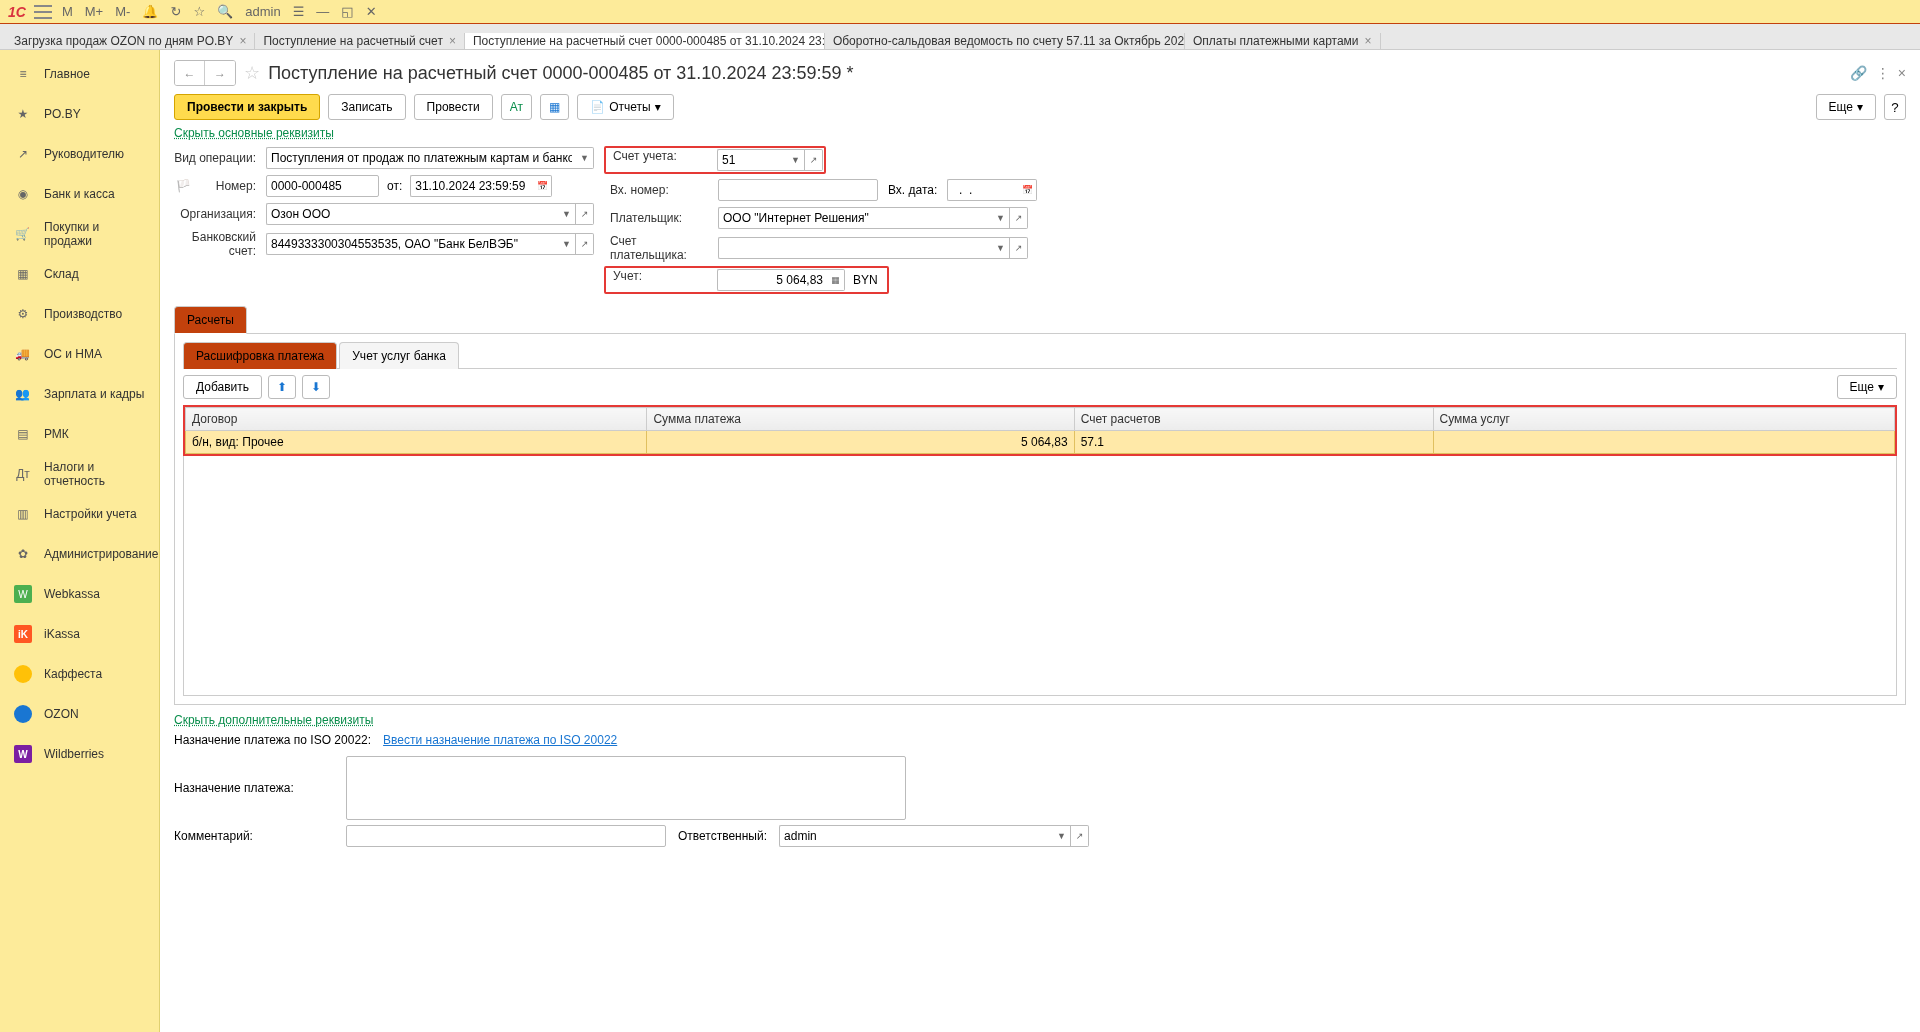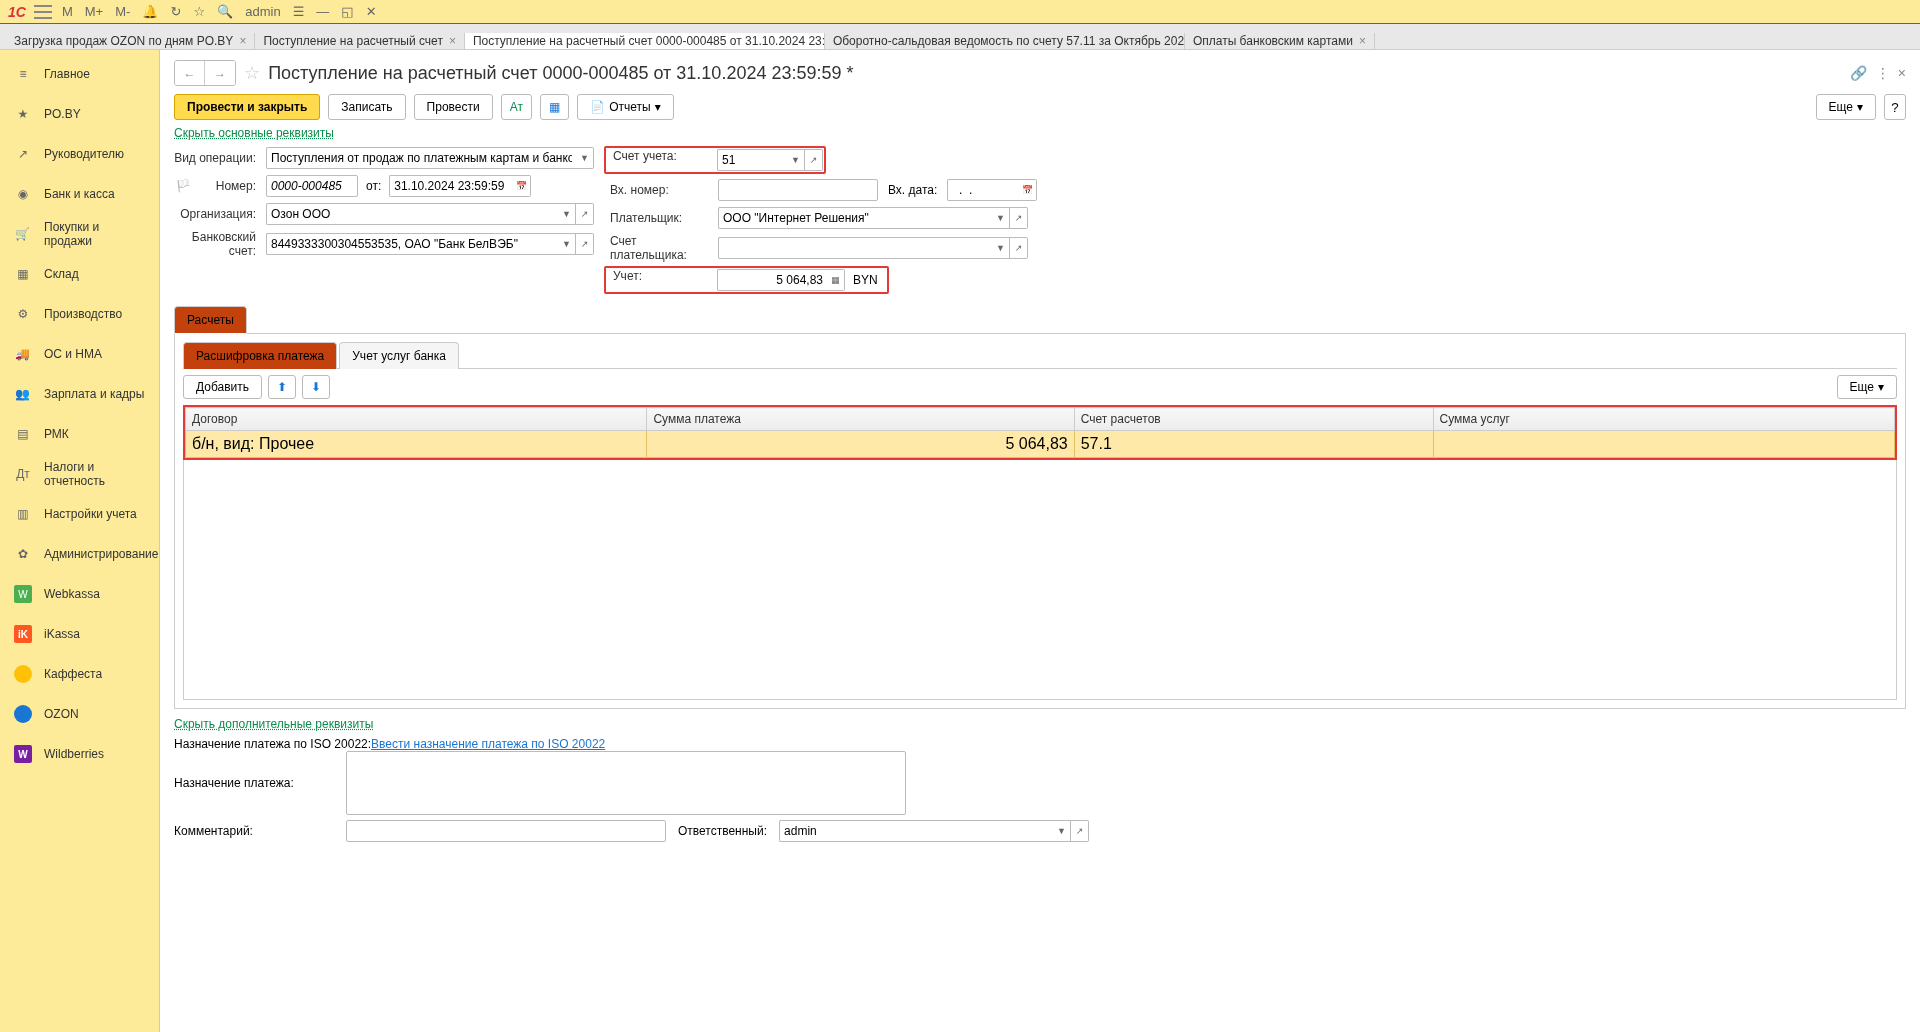--- a/index.html
+++ b/index.html
@@ -72,28 +72,28 @@
 .inner-panel { border: 1px solid #ccc; border-top: none; padding: 8px; }
 .inner-tabs { display: flex; border-bottom: 1px solid #ccc; margin-bottom: 6px; }
 .inner-tabs .subtab { border-bottom: none; }
 
 .grid-toolbar { display: flex; gap: 6px; margin-bottom: 6px; align-items: center; }
 .grid-toolbar .btn { height: 24px; }
 
 .grid { border: 2px solid #e53935; }
 .grid table { width: 100%; border-collapse: collapse; }
 .grid th { background: linear-gradient(#f8f8f8, #ececec); border: 1px solid #ccc; padding: 4px 6px; text-align: left; font-weight: normal; color: #333; font-size: 12px; }
-.grid td { border: 1px solid #e0c060; padding: 4px 6px; background: #ffe9a8; font-size: 16px; }
+.grid td { border: 1px solid #e0c060; padding: 4px 6px; background: #ffe9a8; font-size: 12px; }
 .grid td.num { text-align: right; }
 .grid-body-empty { height: 240px; background: #fff; border: 1px solid #ccc; border-top: none; }
 
 
 .bottom-sec { margin-top: 8px; }
 .textarea { width: 560px; height: 64px; border: 1px solid #bbb; border-radius: 2px; resize: none; }
-.iso-row { display: flex; align-items: center; gap: 0; margin-bottom: 0; }
+.iso-row { display: flex; align-items: center; gap: 12px; margin-bottom: 9px; }
 
 .q-btn { width: 22px; height: 26px; border: 1px solid #bbb; border-radius: 3px; background: #fff; display: inline-flex; align-items:center; justify-content:center; cursor:pointer;}
 </style>
 </head>
 <body>
 
 <div class="topbar">
   <span class="logo">1C</span>
   <div class="menu-icon">
       <span></span>
@@ -125,21 +125,21 @@
       <span>Поступление на расчетный счет</span>
       <span class="tab-close">×</span>
     </div>
   <div class="tab active">
       <span>Поступление на расчетный счет 0000-000485 от 31.10.2024 23:59:59 *</span>
     </div>
   <div class="tab">
       <span>Оборотно-сальдовая ведомость по счету 57.11 за Октябрь 2024 г. Озон ООО</span>
     </div>
   <div class="tab">
-      <span>Оплаты банковским картами</span>
+      <span>Оплаты платежными картами</span>
       <span class="tab-close">×</span>
     </div>
 </div>
 
 <div class="layout">
 
   <div class="sidebar">
     <div class="side-item">
         <span class="side-icon">≡</span>
         <span>Главное</span>
@@ -256,21 +256,21 @@
         <div class="form-row">
           <span class="flabel">Вид операции:</span>
           <div class="combo" style="flex:1">
             <input class="finput" style="flex: 1 1 0%;" value="Поступления от продаж по платежным картам и банковским кр">
             <div class="combo-btn">▼</div>
           </div>
         </div>
         <div class="form-row">
           <span style="width:20px; text-align:center;">🏳️</span>
           <span class="flabel" style="width:64px">Номер:</span>
-          <input class="finput" style="width: 92px; font-style: italic;" value="0000-000485">
+          <input class="finput" style="width: 113px;" value="0000-000485">
           <span style="padding:0 4px">от:</span>
           <div class="combo">
             <input class="finput" style="width: 124px;" value="31.10.2024 23:59:59">
             <div class="combo-btn">📅</div>
           </div>
         </div>
         <div class="form-row">
           <span class="flabel">Организация:</span>
           <div class="combo" style="flex:1">
             <input class="finput" style="flex: 1 1 0%;" value="Озон ООО">

